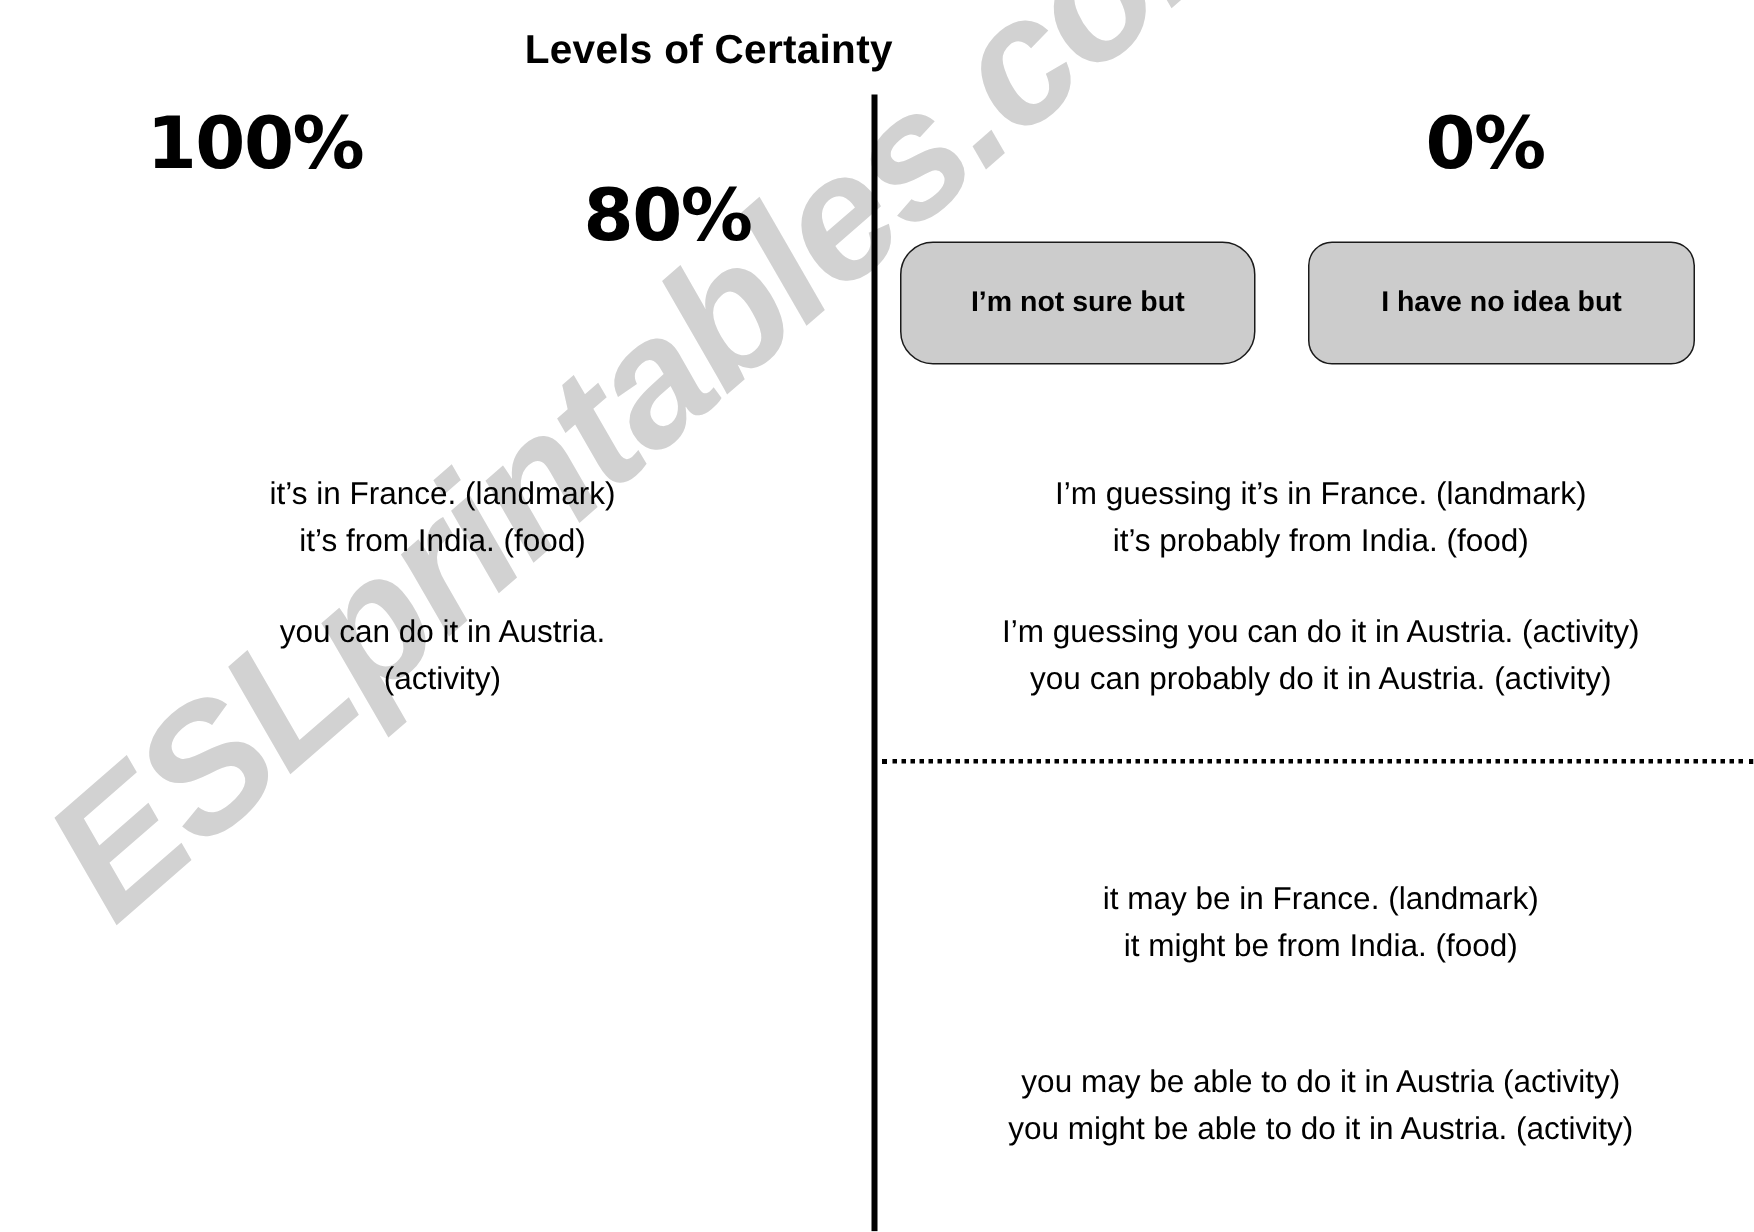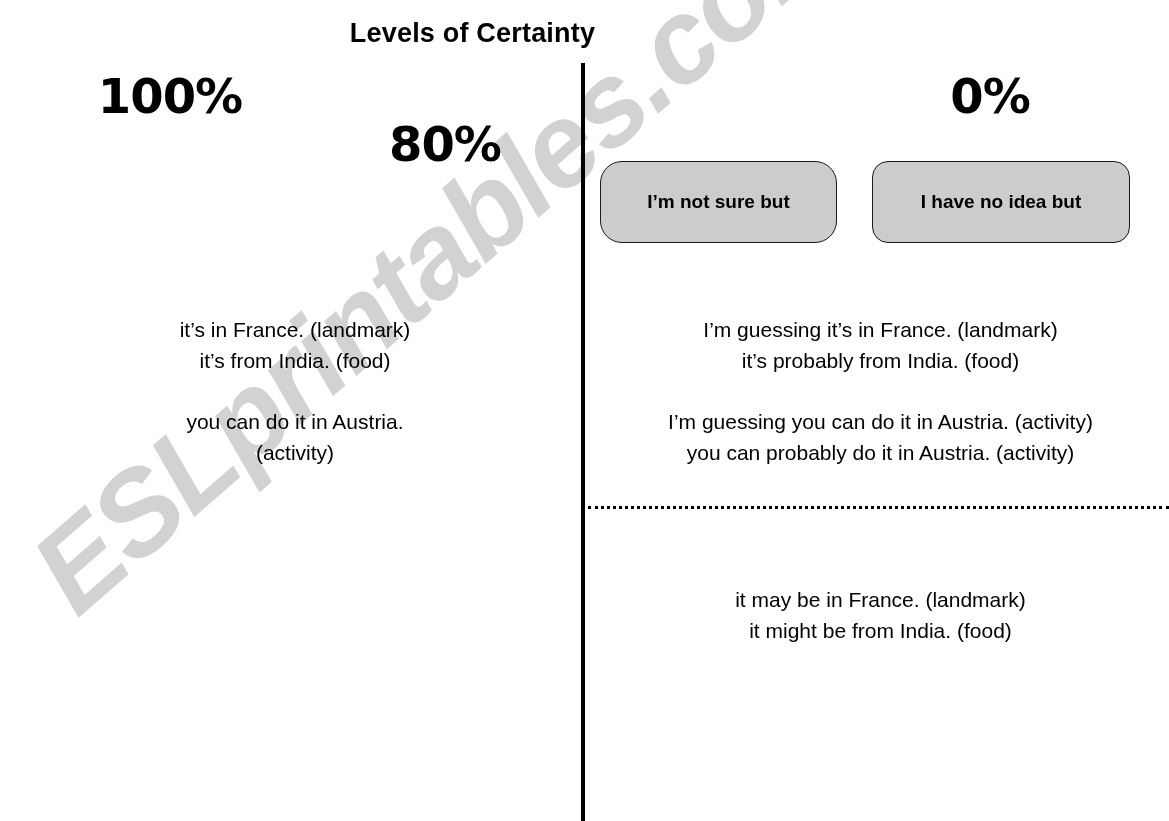--- a/index.html
+++ b/index.html
@@ -168,14 +168,16 @@
 
   <div class="text-block" id="right-block-a">I’m guessing it’s in France. (landmark)
 it’s probably from India. (food)</div>
   <div class="text-block" id="right-block-b">I’m guessing you can do it in Austria. (activity)
 you can probably do it in Austria. (activity)</div>
 
   <div id="dotted-divider"></div>
 
   <div class="text-block" id="right-block-c">it may be in France. (landmark)
 it might be from India. (food)</div>
+  <div class="text-block" id="right-block-d">you may be able to do it in Austria (activity)
+you might be able to do it in Austria. (activity)</div>
 
 </div>
 
 </body></html>

